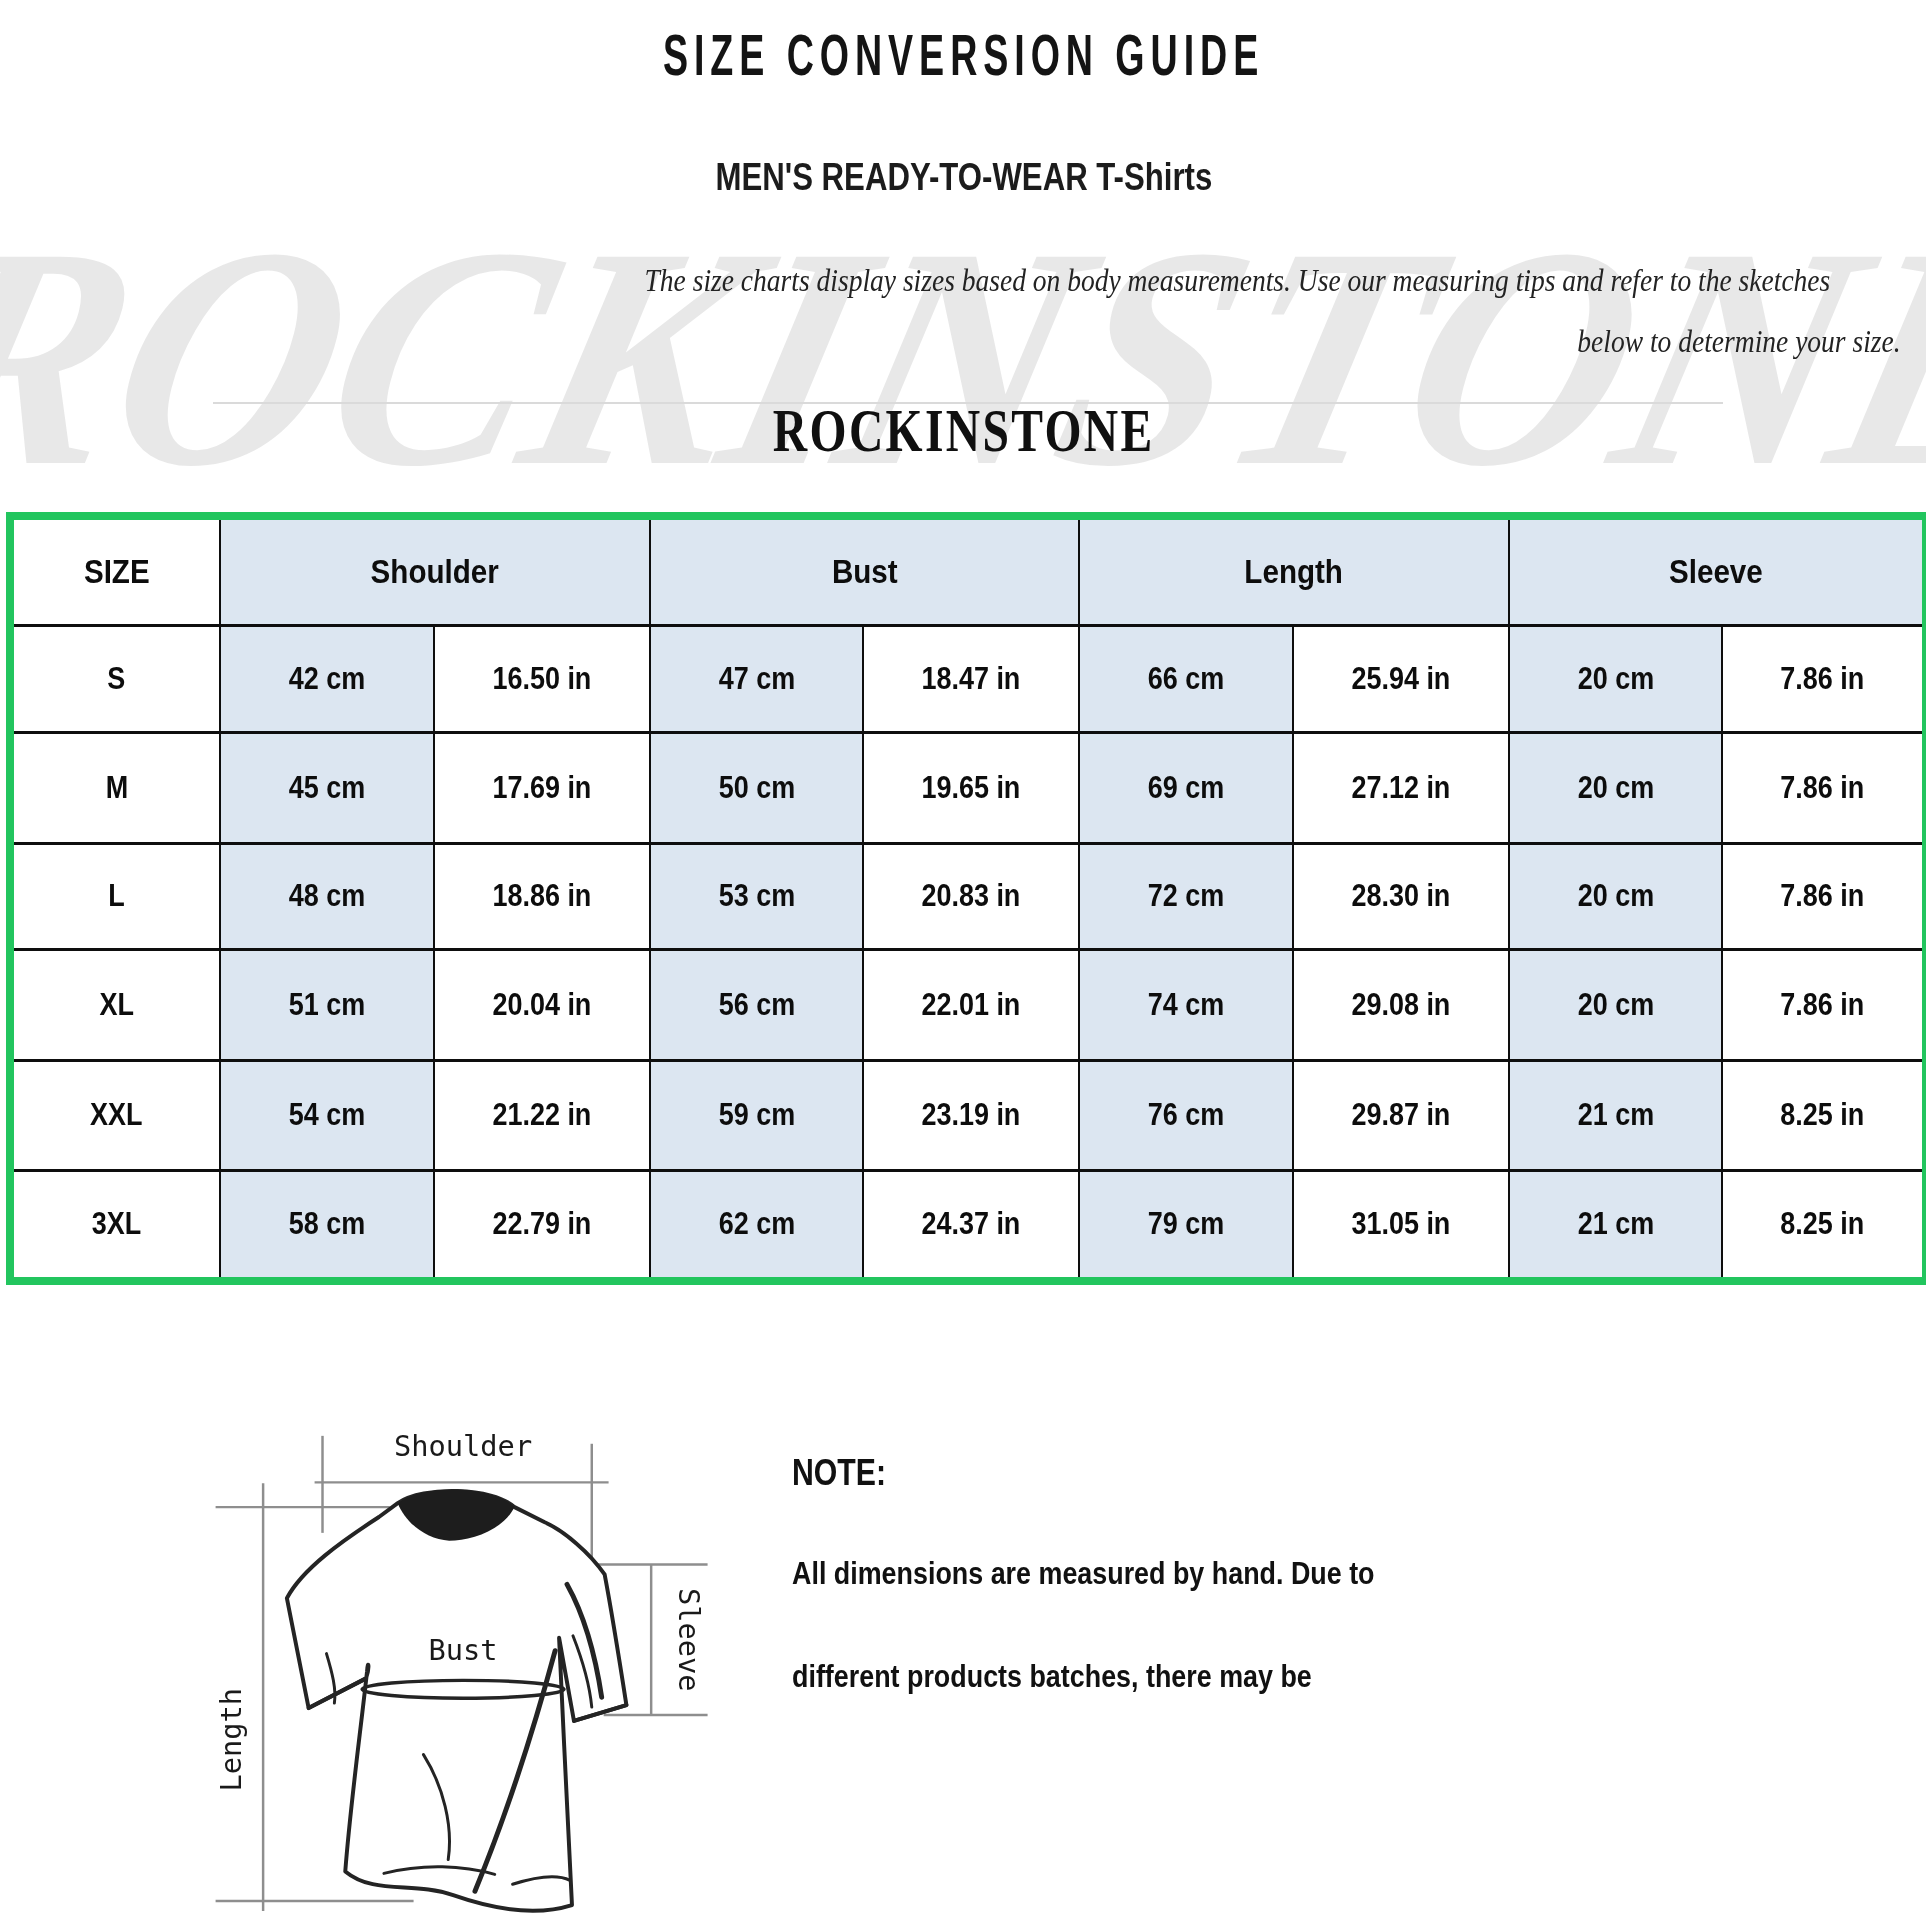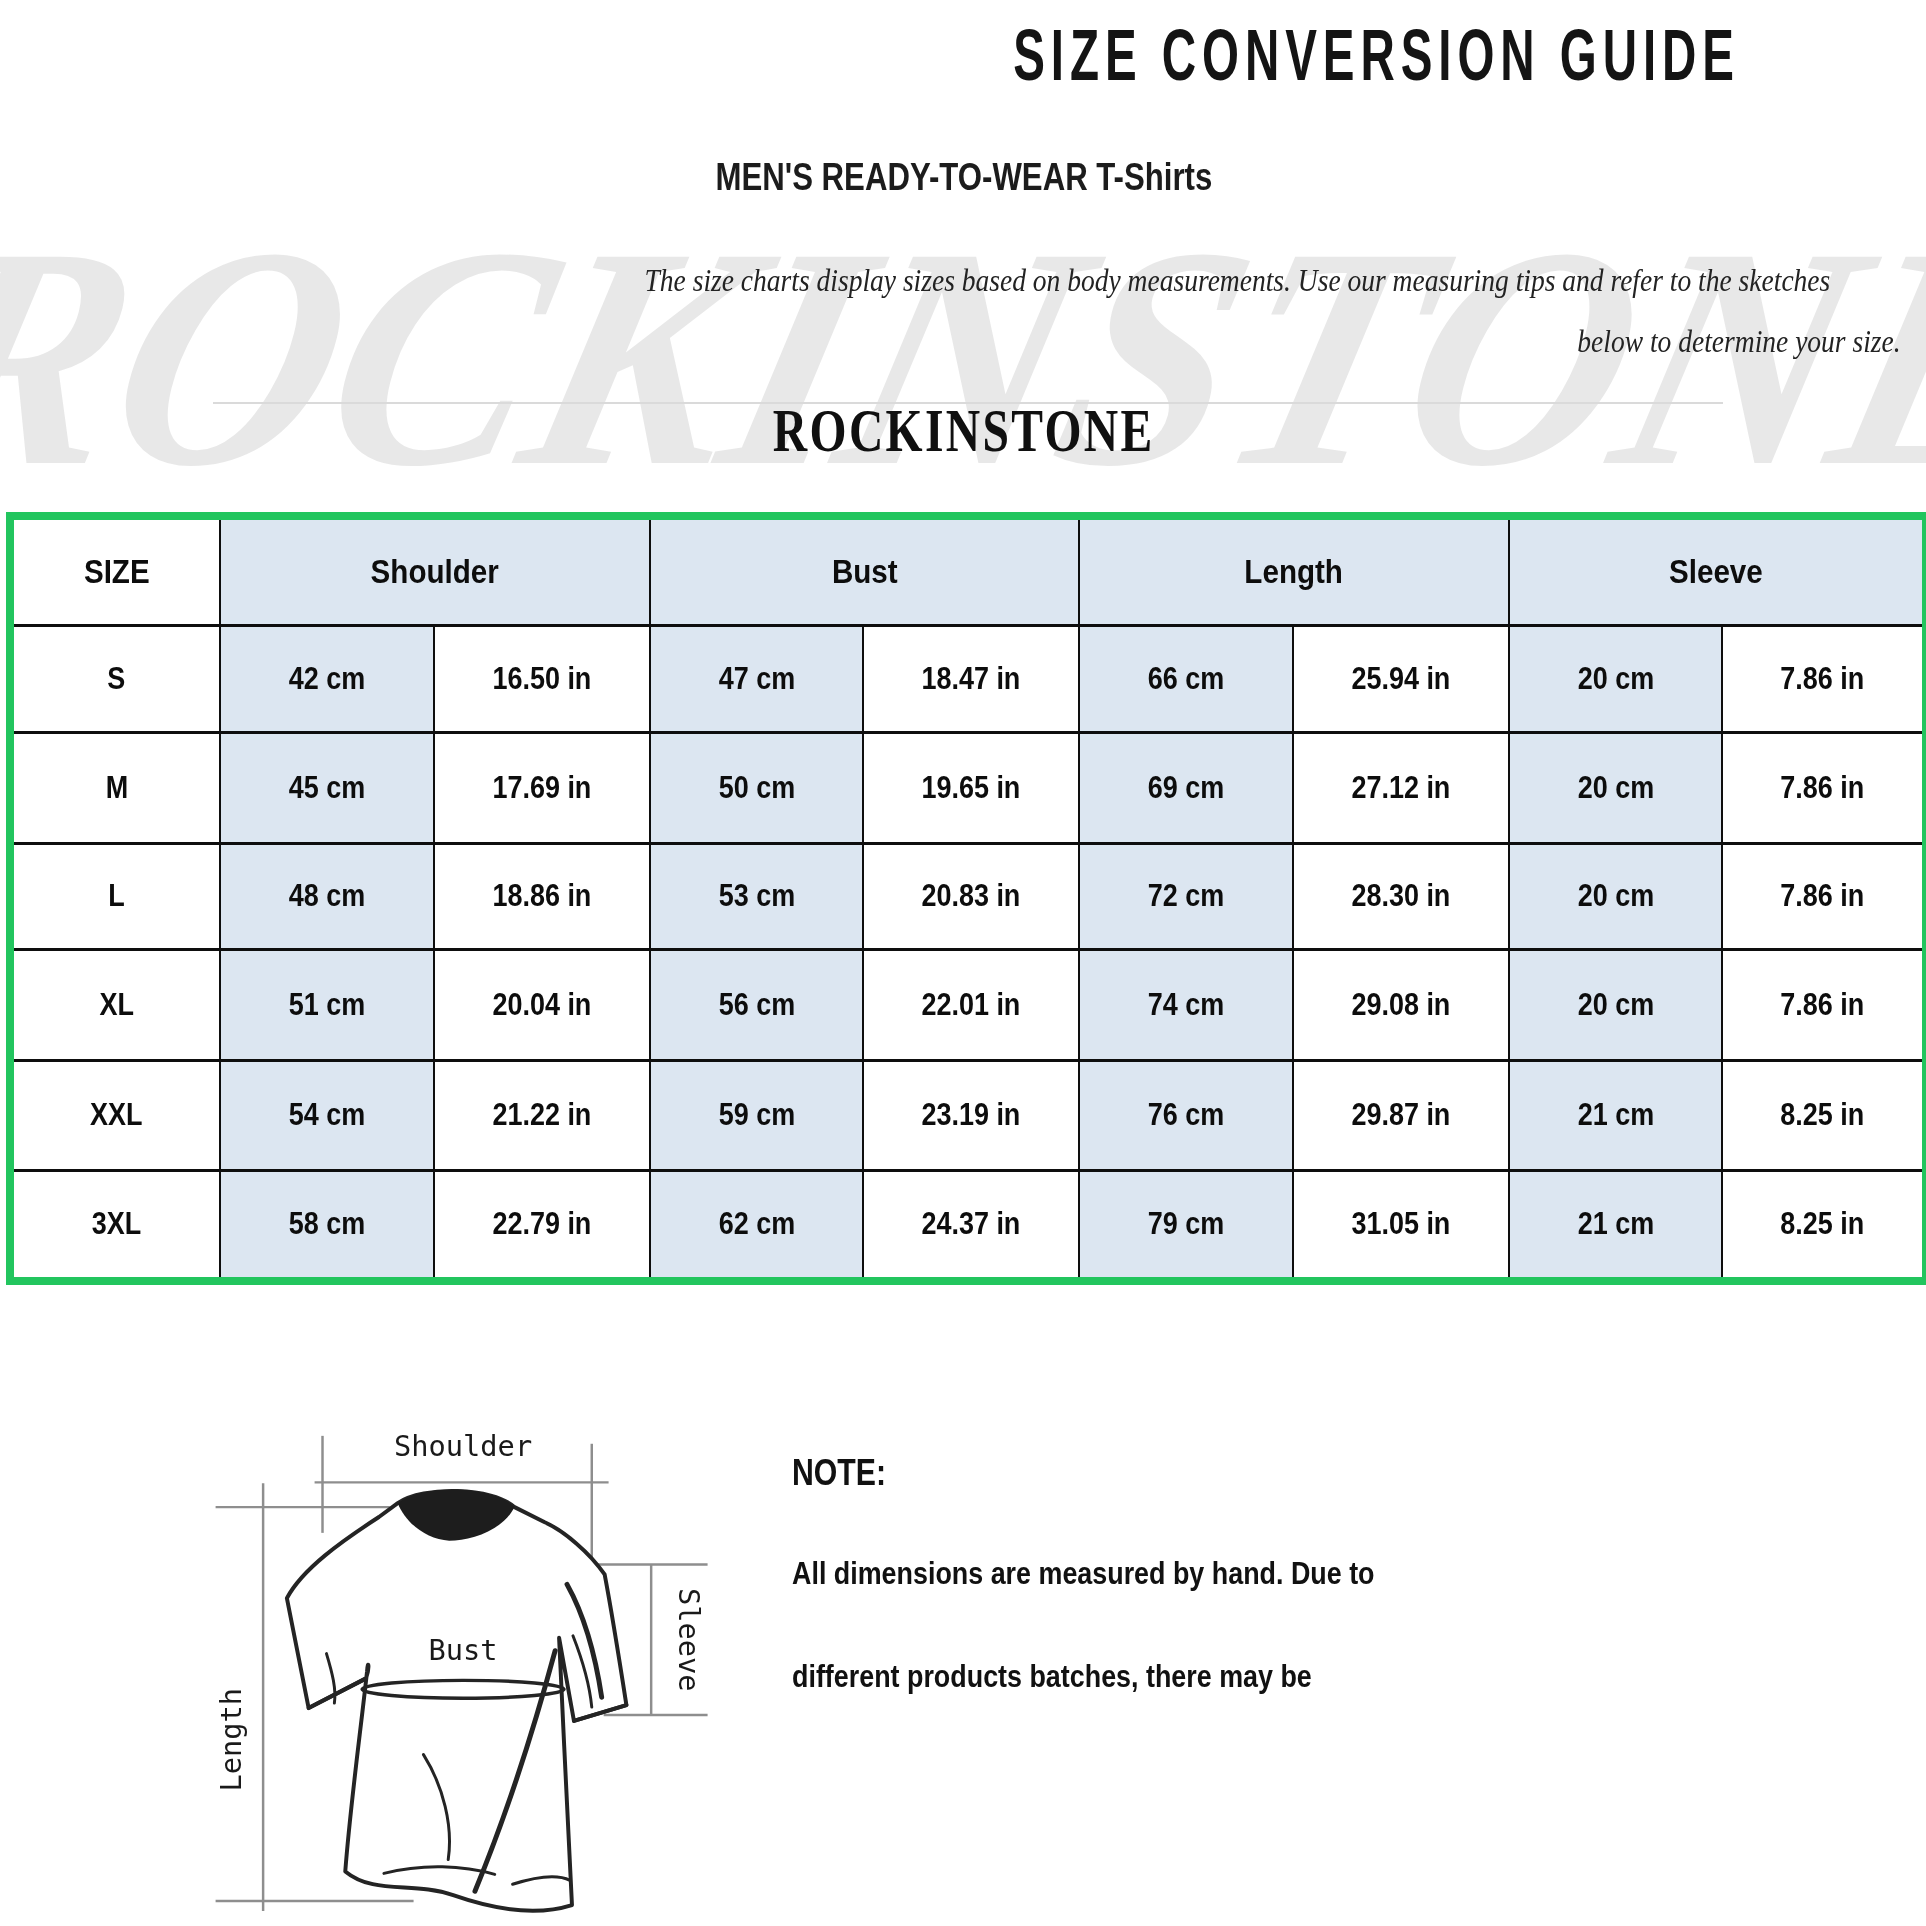--- a/index.html
+++ b/index.html
@@ -5,22 +5,22 @@
   html,body{margin:0;padding:0;background:#fff;}
   .page{position:relative;width:1927px;height:1927px;background:#ffffff;overflow:hidden;
         font-family:"Liberation Sans",sans-serif;color:#111;}
   
   .wm{position:absolute;top:176px;left:-30px;width:2079px;white-space:nowrap;
       font-family:"Liberation Serif",serif;font-style:italic;font-weight:700;
       font-size:315px;letter-spacing:0px;color:rgba(30,30,30,0.10);
       transform:skewX(-14deg) scaleX(0.95);transform-origin:left top;z-index:0;}
   .faint-rule{position:absolute;top:402px;left:213px;width:1510px;height:2px;background:#dadada;z-index:1;}
   
-  .title{position:absolute;top:10px;left:0;width:100%;text-align:right;z-index:2;
-         font-size:72px;line-height:91px;font-weight:700;color:#141414;white-space:nowrap;}
+  .title{position:absolute;top:10px;left:0;width:100%;text-align:center;z-index:2;
+         font-size:57px;line-height:91px;font-weight:700;color:#141414;white-space:nowrap;}
   .title .sqz{display:inline-block;transform:scaleX(0.66);letter-spacing:9px;}
   .subtitle{position:absolute;top:154px;left:0;width:100%;text-align:center;z-index:2;
             font-size:38px;line-height:46px;font-weight:700;color:#1c1c1c;white-space:nowrap;}
   .subtitle .sqz{display:inline-block;transform:scaleX(0.82);}
   .desc{position:absolute;top:250px;left:0;width:100%;text-align:right;z-index:2;
         font-family:"Liberation Serif",serif;font-style:italic;font-size:32px;line-height:61px;color:#232323;}
   .desc .sqz{display:inline-block;transform:scaleX(0.86);white-space:nowrap;}
   .brand{position:absolute;top:394px;left:0;width:100%;text-align:center;z-index:2;
          font-family:"Liberation Serif",serif;font-weight:700;font-size:61px;line-height:73px;color:#101010;}
   .brand .sqz{display:inline-block;transform:scaleX(0.78);letter-spacing:3px;}

